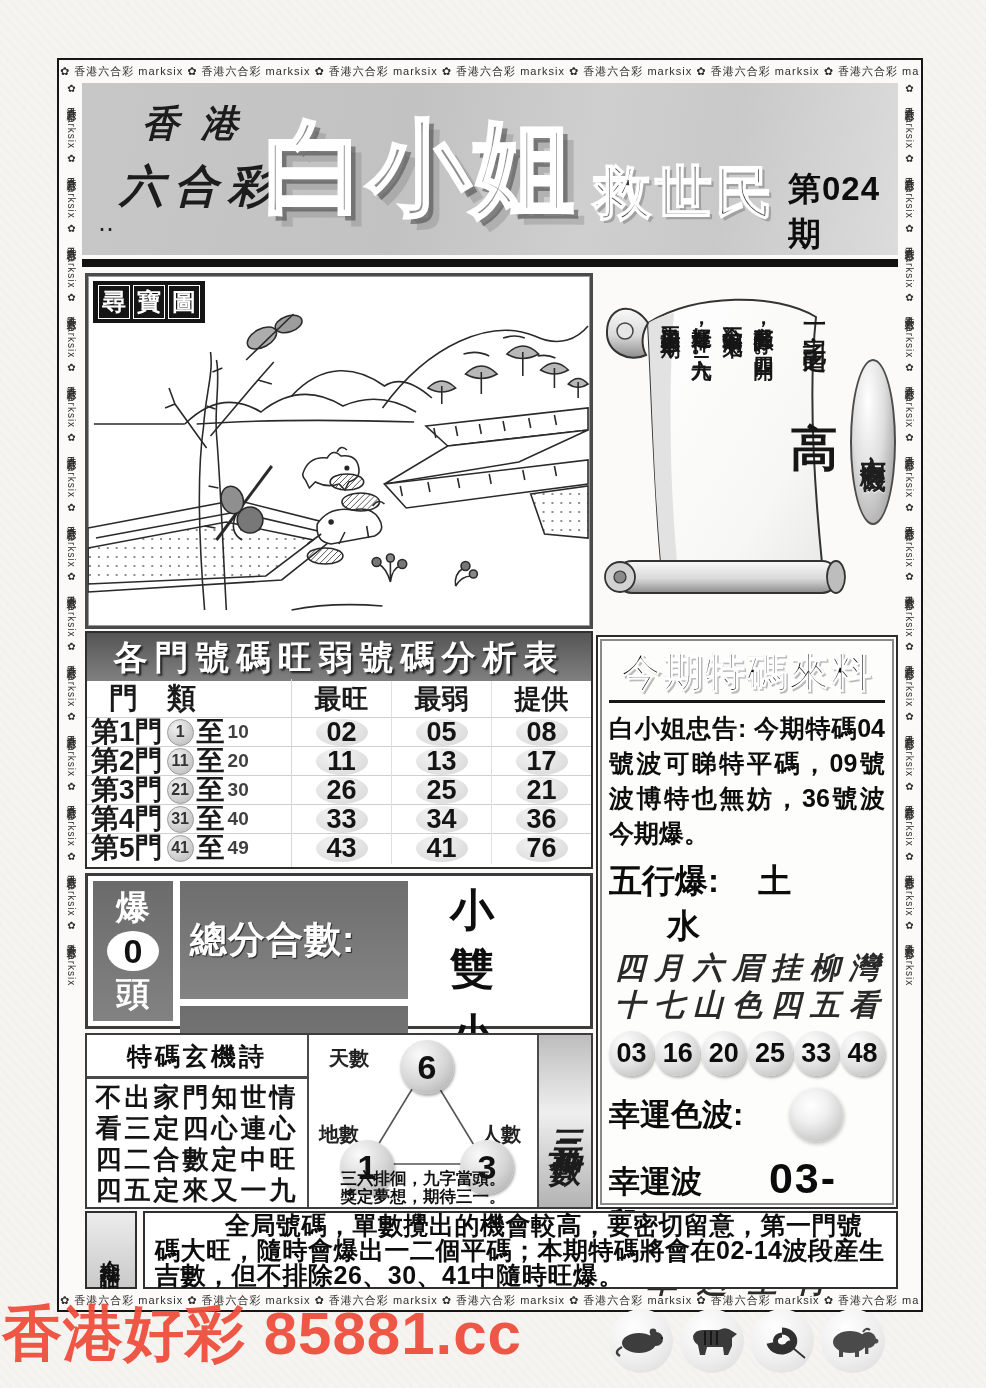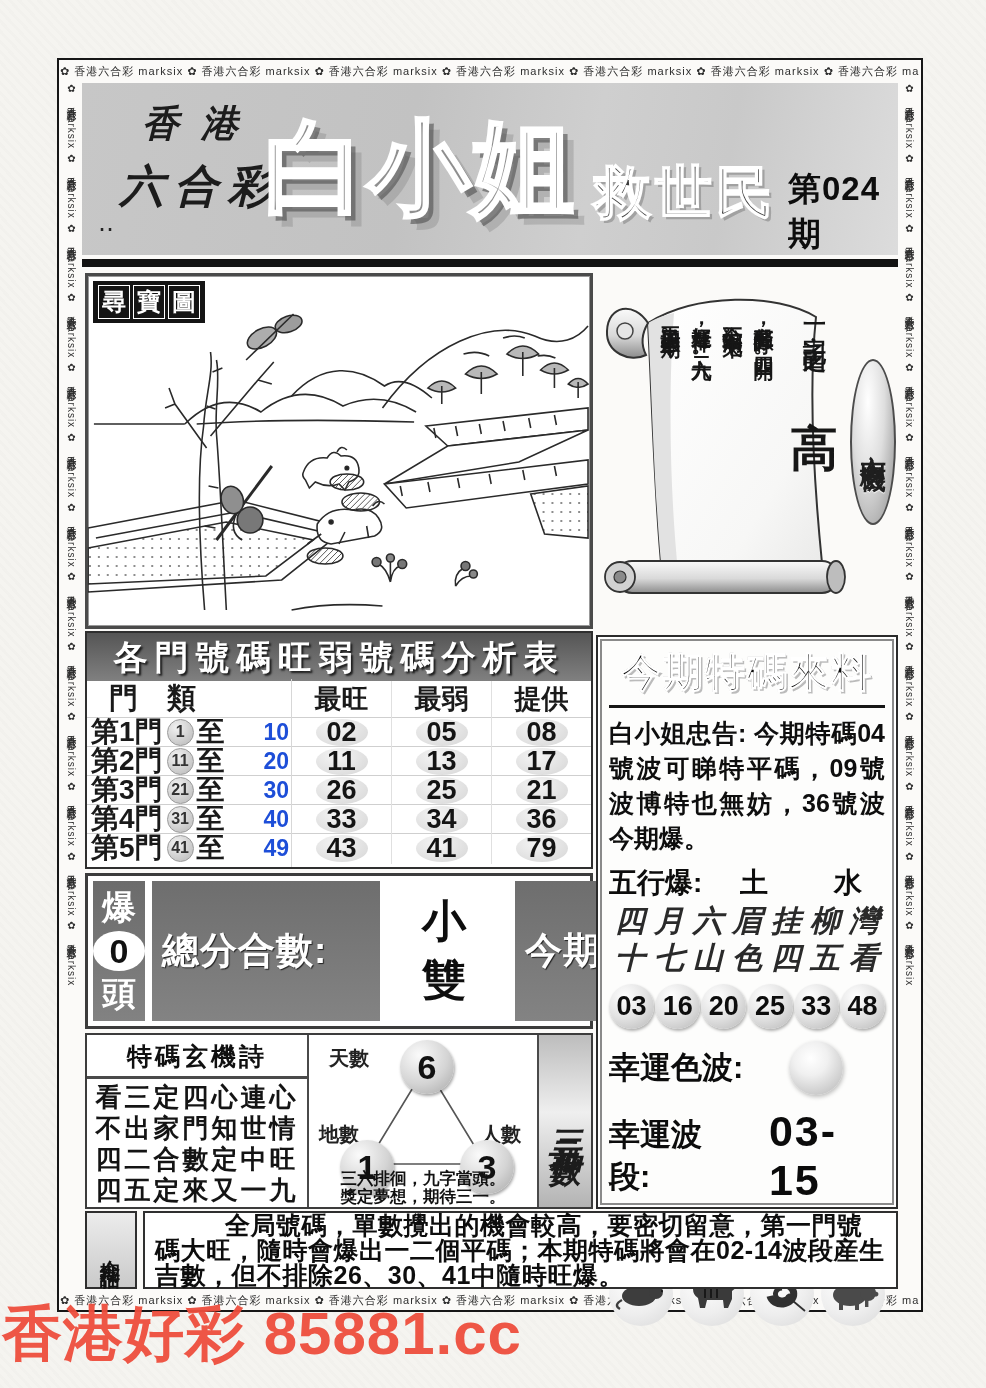--- a/index.html
+++ b/index.html
@@ -58,34 +58,34 @@
   .tcell { text-align:center; font-size:27px; color:#1a1a1a; font-weight:700; }
   .c-cat { width:205px; display:flex; align-items:center; justify-content:flex-start; padding-left:4px; border-right:1px solid #d7d7d7; }
   .c-num { flex:1; border-right:1px solid #e0e0e0; }
   .c-num:last-child { border-right:none; }
   .head .c-cat { justify-content:space-between; padding:0 22px; font-size:29px; }
   .gate { font-weight:900; font-size:28px; }
   .cnum { display:inline-flex; align-items:center; justify-content:center; width:27px; height:27px; margin-left:4px;
           border-radius:50%; background:radial-gradient(circle at 35% 30%,#f2f2f2,#c2c2c2 80%); border:1px solid #9a9a9a;
           font-size:16px; font-weight:900; color:#333; }
   .zhi { font-size:28px; font-weight:900; margin:0 3px; }
-  .tonum { font-size:23px; font-weight:600; color:#1d4ed8;margin-left:36px; }
+  .tonum { font-size:19px; font-weight:600; color:#404040; }
   .numball { display:inline-flex; align-items:center; justify-content:center; width:52px; height:27px;
              border-radius:50%; background:radial-gradient(ellipse at 40% 30%,#f5f5f5,#ddd 75%,#d0d0d0);
              font-size:27px; font-weight:800; color:#141414; }
 
   
   .burst-box { position:absolute; left:3px; top:790px; width:508px; height:156px; border:3px solid #3c3c3c;
                background:#fff; display:flex; padding:5px; gap:7px; }
   .burst-side { width:80px; background:linear-gradient(#6b6b6b,#828282); display:flex; flex-direction:column;
                 align-items:center; justify-content:space-between; padding:4px 0; }
   .burst-side .w { color:#fff; font-size:34px; font-weight:900; }
   .burst-zero { width:52px; height:40px; background:#fff; border-radius:50%; display:flex; align-items:center;
                 justify-content:center; font-size:34px; font-weight:900; color:#111; }
-  .burst-main { flex:1; display:flex; flex-direction:row; gap:7px; }
+  .burst-main { flex:1; display:flex; flex-direction:column; gap:7px;align-items:center; }
   .burst-row { flex:1; display:flex; }
   .blabel { width:228px; background:linear-gradient(#6e6e6e,#838383); color:#fff; font-size:37px; font-weight:900;
             display:flex; align-items:center; padding-left:10px; letter-spacing:1px; text-shadow:1px 1px 1px #222; }
   .bvalue { flex:1; display:flex; align-items:center; justify-content:center; font-size:44px; font-weight:900;
             color:#0e0e0e; letter-spacing:42px; padding-left:42px; }
 
   
   .poem-box { position:absolute; left:3px; top:950px; width:508px; height:176px; border:2px solid #3c3c3c;
               background:#fff; display:flex; }
   .poem-left { width:222px; border-right:2px solid #4a4a4a; }
@@ -118,23 +118,23 @@
   .badge-oval { position:absolute; left:254px; top:88px; width:46px; height:166px; border-radius:50%;
                 border:2px solid #4c4c4c; background:radial-gradient(ellipse at 38% 25%,#ffffff,#dedede 45%,#8e8e8e);
                 writing-mode:vertical-rl; display:flex; align-items:center; justify-content:center;
                 font-size:26px; font-weight:900; letter-spacing:4px; color:#1f1f1f; text-shadow:0 1px 1px #fff;
                 font-family:"Liberation Serif","DejaVu Serif",serif; }
 
   
   .special-box { position:absolute; left:514px; top:552px; width:302px; height:574px; border:2px solid #2b2b2b;
                  box-shadow:inset 0 0 0 2px #fff, inset 0 0 0 4px #8a8a8a; background:#fdfdfc; padding:8px 11px; }
   .sp-title { text-align:center; font-size:40px; font-weight:900; letter-spacing:2px; color:#0c0c0c;
-              -webkit-text-stroke:1px #fff; text-shadow:2px 2px 0 #bbb; border-bottom:3px solid #161616; padding-bottom:5px; }
+              -webkit-text-stroke:1px #fff; text-shadow:2px 2px 0 #bbb; border-bottom:3px solid #161616; }
   .sp-advice { margin-top:8px; font-size:25px; font-weight:800; line-height:35px; color:#0e0e0e; text-align:justify; }
-  .sp-wuxing { margin-top:8px; font-size:28px; font-weight:900; color:#0c0c0c; }
+  .sp-wuxing { margin-top:8px; font-size:33px; font-weight:900; color:#0c0c0c; }
   .sp-wuxing .v1 { margin-left:30px; } .sp-wuxing .v2 { margin-left:58px; }
   .hand { display:flex; justify-content:space-between; padding:0 6px; font-family:"Liberation Serif","DejaVu Serif",serif;
           font-style:italic; font-weight:700; font-size:30px; color:#2a2a2a; line-height:37px; }
   .hand:first-of-type { margin-top:6px; }
   .balls { display:flex; justify-content:space-between; margin-top:8px; }
   .ball { width:45px; height:45px; border-radius:50%;
           background:radial-gradient(circle at 35% 28%,#ffffff,#e2e2e2 50%,#b6b6b6);
           box-shadow:1px 2px 3px rgba(0,0,0,.3);
           display:flex; align-items:center; justify-content:center; font-size:27px; font-weight:900; color:#0d0d0d; }
   .lucky-row { display:flex; align-items:center; margin-top:12px; }
@@ -325,21 +325,21 @@
       </div>
       <div class="trow">
         <span class="tcell c-cat">
             <span class="gate">第5門</span>
             <span class="cnum">41</span>
             <span class="zhi">至</span>
             <span class="tonum">49</span>
           </span>
         <span class="tcell c-num"><span class="numball">43</span></span>
         <span class="tcell c-num"><span class="numball">41</span></span>
-        <span class="tcell c-num"><span class="numball">79</span></span>
+        <span class="tcell c-num"><span class="numball">76</span></span>
       </div>
     </div>
 
     <div class="burst-box">
       <div class="burst-side">
         <span class="w">爆</span>
         <span class="burst-zero">0</span>
         <span class="w">頭</span>
       </div>
       <div class="burst-main">
@@ -351,22 +351,22 @@
           <span class="blabel">今期特碼:</span>
           <span class="bvalue">小單</span>
         </div>
       </div>
     </div>
 
     <div class="poem-box">
       <div class="poem-left">
         <div class="poem-title">特碼玄機詩</div>
         <div class="poem-lines">
+          <div>不出家門知世情</div>
           <div>看三定四心連心</div>
-          <div>不出家門知世情</div>
           <div>四二合數定中旺</div>
           <div>四五定來又一九</div>
         </div>
       </div>
       <div class="tri-pane">
         <svg class="lines" viewBox="0 0 230 176" preserveAspectRatio="none">
           <path d="M118,32 L58,132 M118,32 L178,132 M58,132 L178,132" stroke="#555" stroke-width="1.6" fill="none"></path>
         </svg>
         <span class="tri-label" style="left:20px; top:10px;">天數</span>
         <span class="tri-label" style="left:10px; top:86px;">地數</span>

